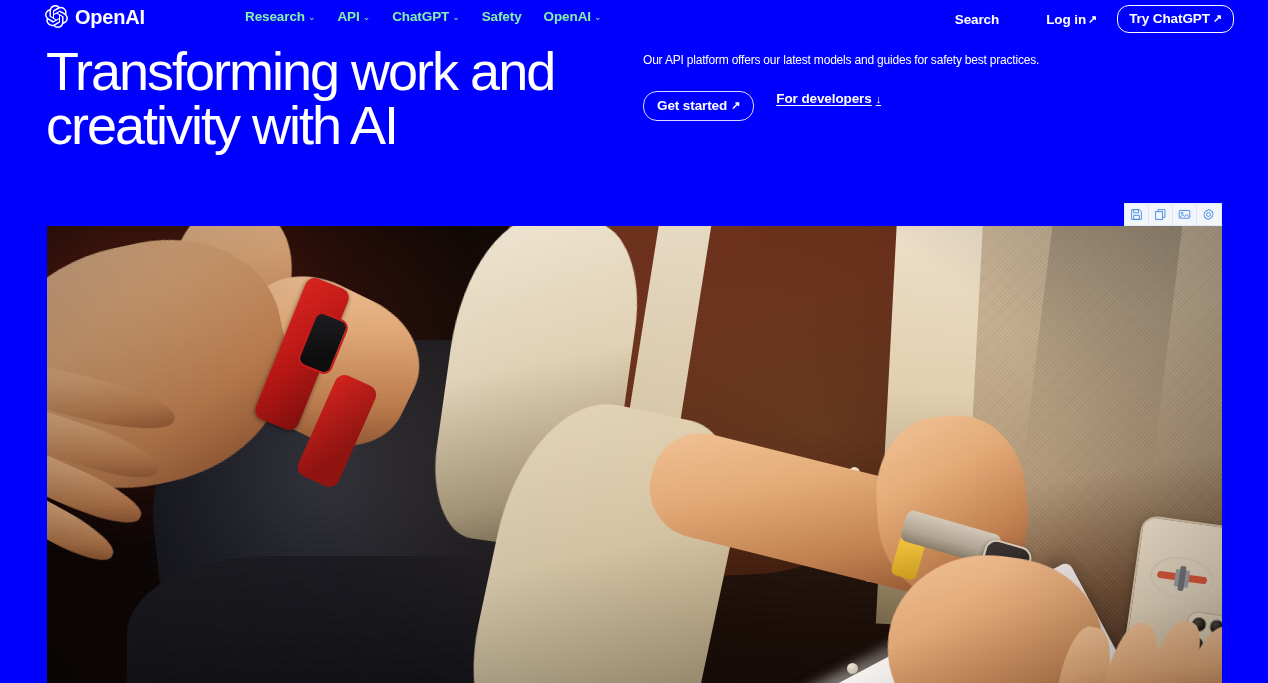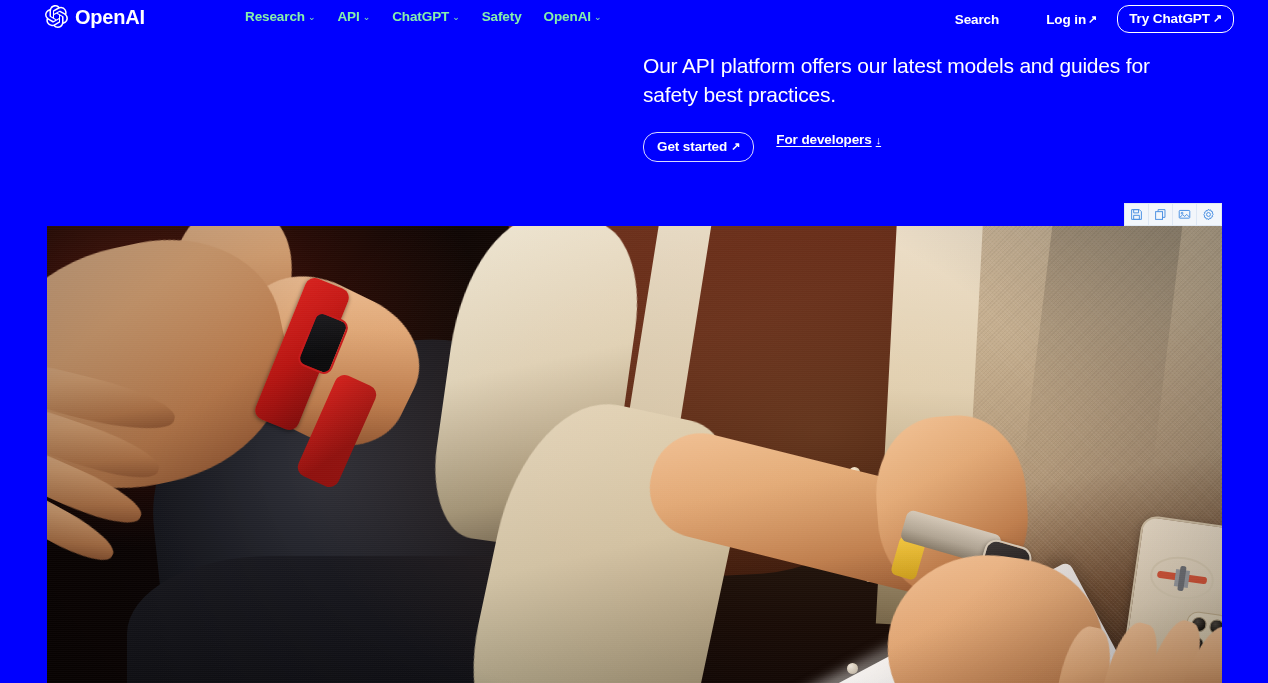--- a/index.html
+++ b/index.html
@@ -47,21 +47,21 @@
   }
 
   
   .hero-title {
     position:absolute; left:46px; top:44px; width:600px;
     color:#fff; font-size:54px; font-weight:400; line-height:1.0;
     letter-spacing:-2px;
   }
   .hero-right { position:absolute; left:643px; top:52px; width:580px; }
   .hero-desc {
-    color:#fff; font-size:21px; font-weight:400; line-height:1.36;
+    color:#fff; font-size:12px; font-weight:400; line-height:1.36;
     letter-spacing:-0.2px; max-width:565px;
   }
   .hero-actions { margin-top:23px; display:flex; align-items:flex-start; gap:22px; }
   .btn-pill {
     color:#fff; font-size:13.5px; font-weight:700; letter-spacing:-0.1px;
     border:1px solid rgba(255,255,255,.85); border-radius:14px;
     padding:6px 13px 7px 13px; background:transparent; cursor:pointer;
     display:flex; align-items:center; gap:4px; white-space:nowrap;
     font-family:"Liberation Sans", sans-serif;
   }
@@ -377,20 +377,21 @@
         <span>Log in</span>
         <span class="arrow-ne">↗</span>
       </div>
       <button class="btn-outline">
         <span>Try ChatGPT</span>
         <span class="arrow-ne">↗</span>
       </button>
     </div>
   </nav>
 
+  <h1 class="hero-title">Transforming work and creativity with AI</h1>
 
   <div class="hero-right">
     <p class="hero-desc">Our API platform offers our latest models and guides for safety best practices.</p>
     <div class="hero-actions">
       <button class="btn-pill">
         <span>Get started</span>
         <span class="arrow-ne">↗</span>
       </button>
       <a class="link-underline">
         <span>For developers</span>

